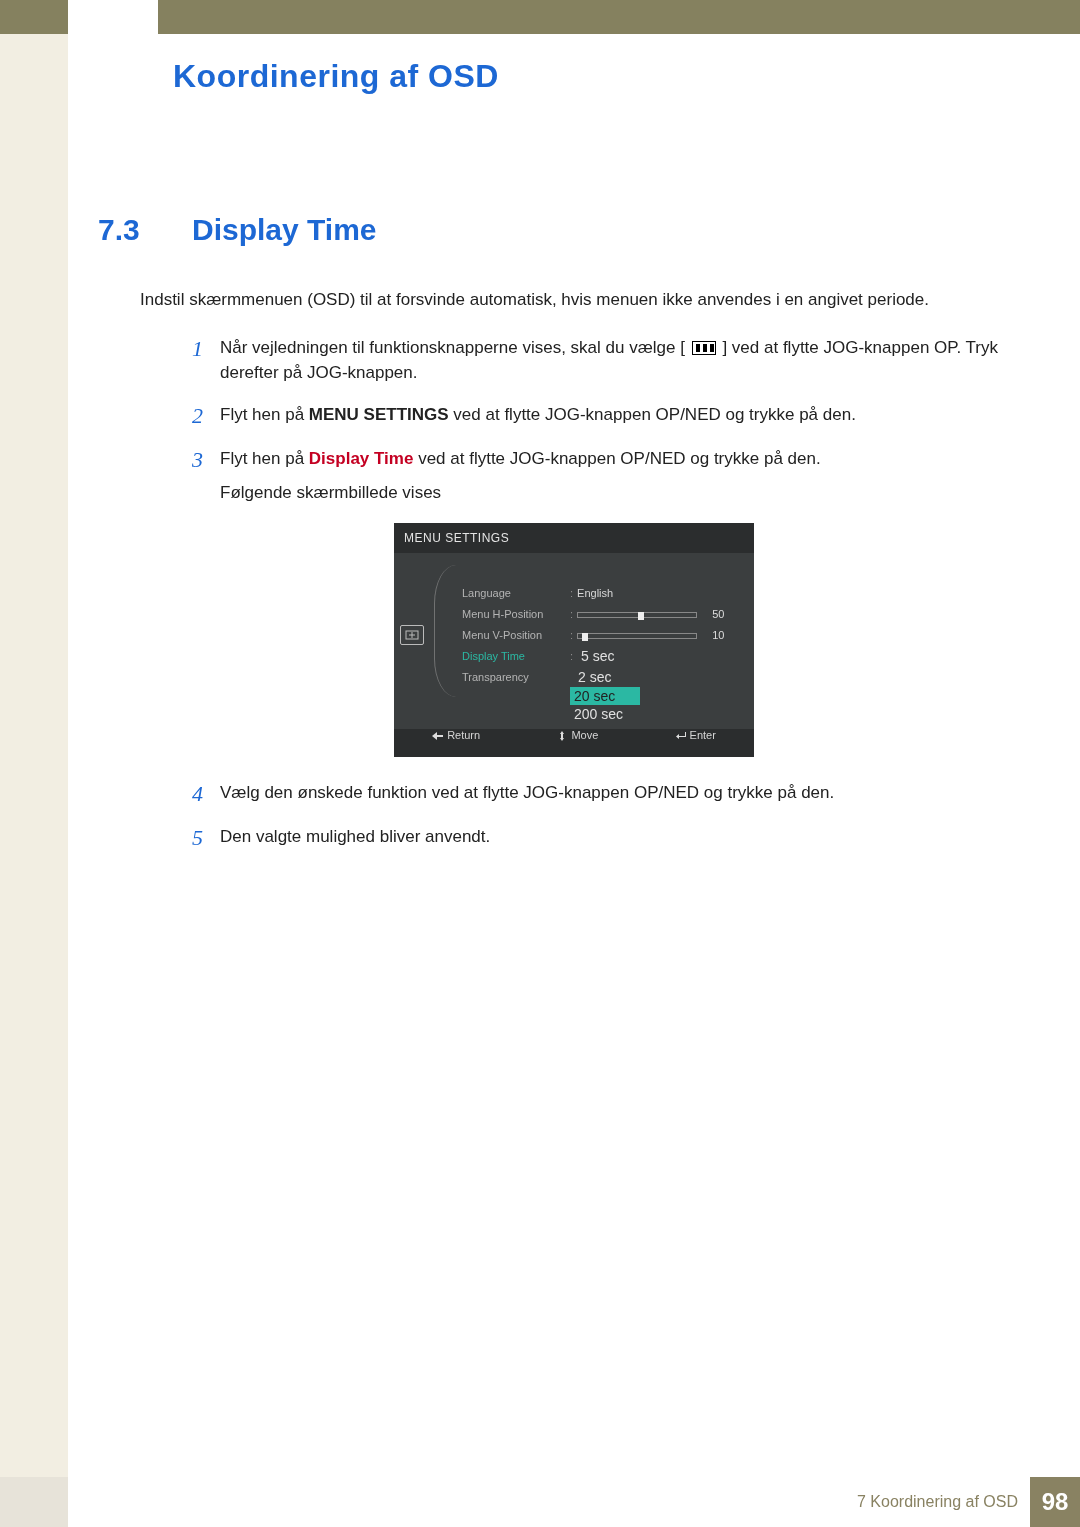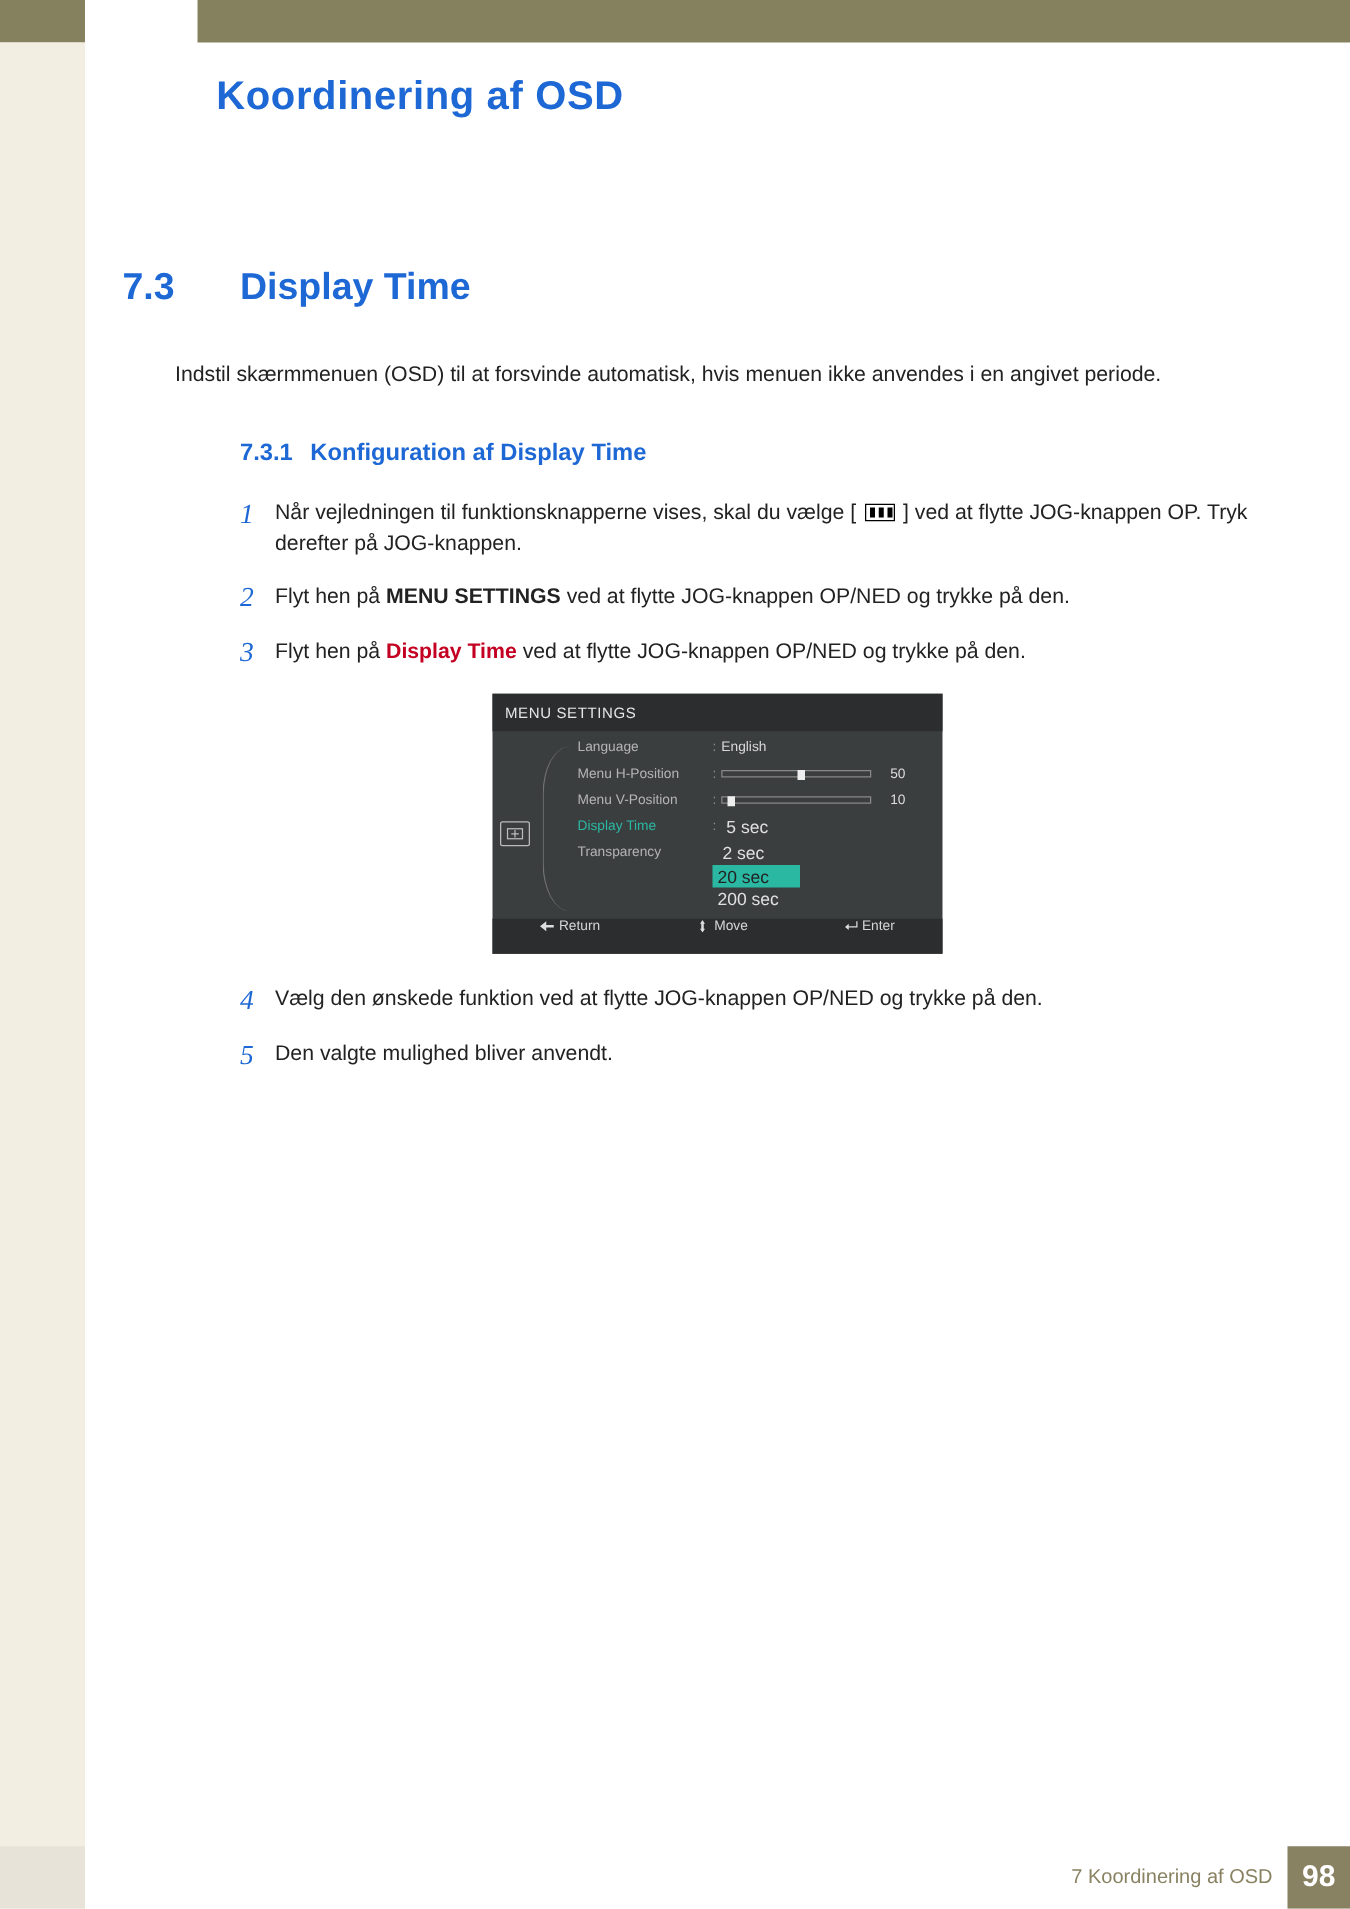--- a/index.html
+++ b/index.html
@@ -25,21 +25,21 @@
   .step-body { font-size: 17px; line-height: 1.45; color: #222; }
   .step-body .bold { font-weight: bold; }
   .step-body .red { color: #c40022; font-weight: bold; }
   .step-sub { margin-left: 122px; font-size: 17px; margin-top: 10px; color: #222; }
   .inline-icon { display: inline-block; width: 24px; height: 14px; vertical-align: middle; border: 1px solid #000; background: #fff; position: relative; margin: 0 2px; }
   .inline-icon span { position: absolute; top: 2px; bottom: 2px; width: 4px; background: #000; }
   .inline-icon span:nth-child(1){ left:3px; } .inline-icon span:nth-child(2){ left:10px; } .inline-icon span:nth-child(3){ left:17px; }
 
   .osd { width: 360px; margin: 20px auto 10px; background: #3b3e3f; color: #ccc; font-size: 12px; position: relative; }
   .osd-title { background: #2b2d2e; padding: 8px 10px; font-size: 12px; letter-spacing: 0.5px; color: #e5e5e5; }
-  .osd-body { padding: 2px 20px 6px 12px; position: relative; min-height: 150px; }
+  .osd-body { padding: 29px 20px 6px 12px; position: relative; min-height: 150px; }
   .osd-left-icon { position: absolute; left: 6px; top: 72px; width: 24px; height: 20px; border: 1px solid #bbb; border-radius: 2px; display:flex; align-items:center; justify-content:center; }
   .osd-left-icon svg { width: 14px; height:10px; }
   .osd-arc { position: absolute; left: 40px; top: 12px; width: 22px; height: 132px; border-left: 1px solid #888; border-top-left-radius: 40px 70px; border-bottom-left-radius: 40px 70px; opacity:0.7; }
   .osd-rows { margin-left: 56px; }
   .osd-row { display: flex; align-items: center; height: 21px; }
   .osd-label { width: 108px; color: #b4b4b4; font-size: 11px; }
   .osd-label.active { color: var(--teal); }
   .osd-colon { color: #8a8a8a; margin-right: 4px; font-size: 11px; }
   .osd-val { color: #d8d8d8; font-size: 11px; flex:1; }
   .osd-slider { height: 6px; border: 1px solid #888; position: relative; width: 120px; display:inline-block; vertical-align: middle; margin-right: 12px; }
@@ -66,24 +66,20 @@
 <div class="content">
   <div class="chapter-title">Koordinering af OSD</div>
 
   <div class="section-row">
     <div class="section-num">7.3</div>
     <div class="section-title">Display Time</div>
   </div>
 
   <div class="body-text">Indstil skærmmenuen (OSD) til at forsvinde automatisk, hvis menuen ikke anvendes i en angivet periode.</div>
 
-  <div class="sub-row">
-    <div class="sub-num">7.3.1</div>
-    <div class="sub-title">Konfiguration af Display Time</div>
-  </div>
 
   <ol class="steps">
     <li>
       <div class="step-num">1</div>
       <div class="step-body">
         <span>Når vejledningen til funktionsknapperne vises, skal du vælge [</span>
         <span class="inline-icon"><span></span><span></span><span></span></span>
         <span>] ved at flytte JOG-knappen OP. Tryk derefter på JOG-knappen.</span>
       </div>
     </li>
@@ -93,20 +89,21 @@
         <span>Flyt hen på </span><span class="bold">MENU SETTINGS</span><span> ved at flytte JOG-knappen OP/NED og trykke på den.</span>
       </div>
     </li>
     <li>
       <div class="step-num">3</div>
       <div class="step-body">
         <span>Flyt hen på </span><span class="red">Display Time</span><span> ved at flytte JOG-knappen OP/NED og trykke på den.</span>
       </div>
     </li>
   </ol>
+  <div class="step-sub">Følgende skærmbillede vises</div>
 
   <div class="osd">
     <div class="osd-title">MENU SETTINGS</div>
     <div class="osd-body">
       <div class="osd-arc"></div>
       <div class="osd-left-icon">
         <svg viewBox="0 0 14 10">
             <rect x="1" y="1" width="12" height="8" stroke="#bbb" fill="none"></rect>
             <line x1="4" y1="5" x2="10" y2="5" stroke="#bbb"></line>
             <line x1="7" y1="2" x2="7" y2="8" stroke="#bbb"></line>

